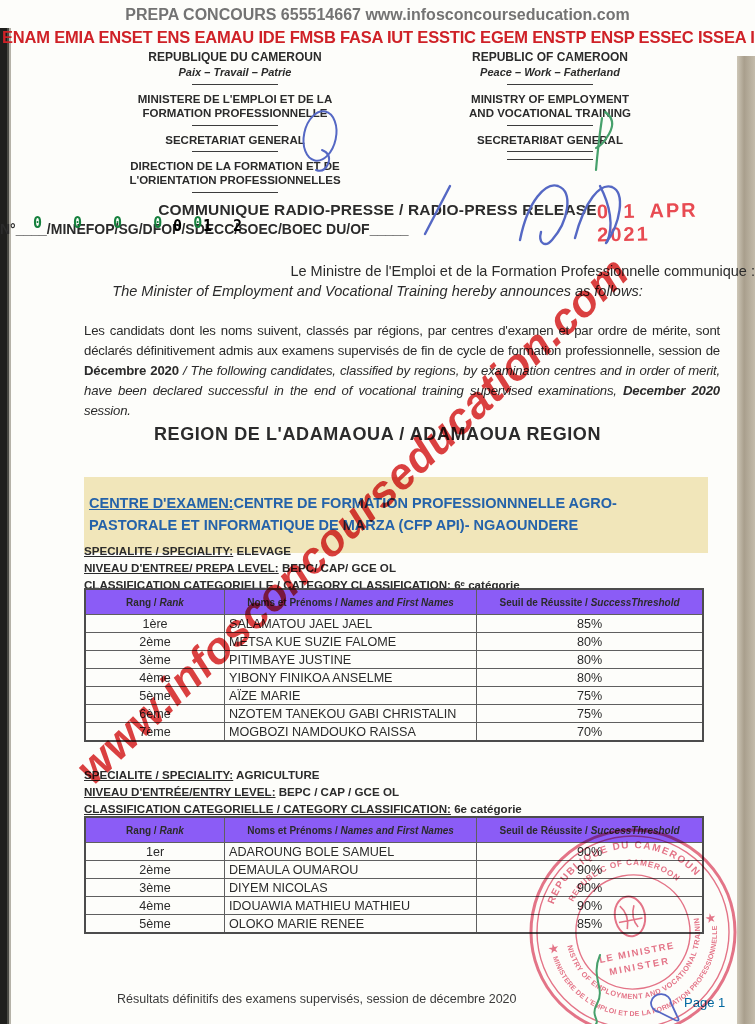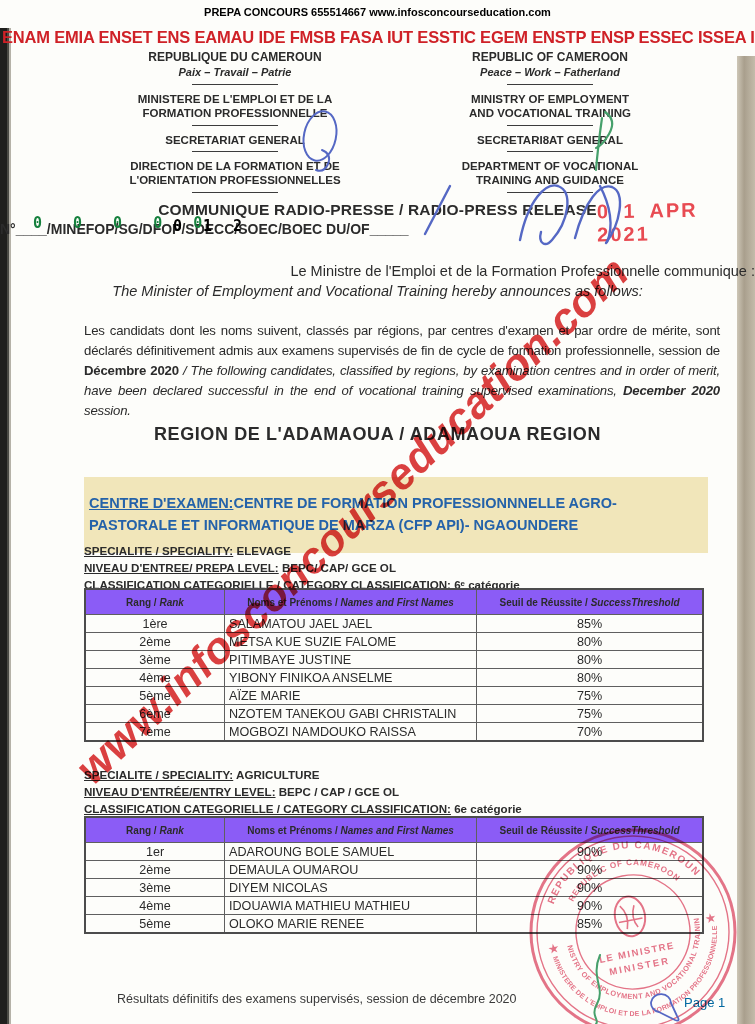--- a/index.html
+++ b/index.html
@@ -8,21 +8,21 @@
     background:#fdfdfa;overflow:hidden;
     font-family:"Liberation Sans",sans-serif;color:#2b2b2b;
   }
   
   .scan-strip-left{position:absolute;left:0;top:28px;width:11px;height:996px;
     background:linear-gradient(90deg,#1f1f1d 0 7px,#4a4a44 7px 9px,#b5b2a8 9px 11px);}
   .scan-strip-right{position:absolute;right:0;top:56px;width:18px;height:968px;
     background:linear-gradient(90deg,#cdc6b6,#a99f8d 40%,#c4bcab);}
   
   .banner1{position:absolute;top:6px;left:0;width:100%;text-align:center;
-    color:#000000;font-weight:700;font-size:11px;}
+    color:#737373;font-weight:700;font-size:16px;}
   .banner2{position:absolute;top:28px;left:2px;width:100%;white-space:nowrap;
     color:#cf2127;font-weight:700;font-size:16.5px;letter-spacing:-0.2px;}
   
   .lh-col{position:absolute;top:50px;text-align:center;font-weight:700;line-height:1.25;}
   .lh-left{left:80px;width:310px;}
   .lh-right{left:425px;width:250px;}
   .lh-country{font-size:12px;}
   .lh-motto{font-size:11px;font-style:italic;margin-top:1px;}
   .lh-block{font-size:11.5px;white-space:pre-line;}
   .hr{width:86px;border-top:1.6px solid #3c3c3c;margin:4px auto 7px;}
@@ -105,22 +105,20 @@
 
   <div class="lh-col lh-right">
     <div class="lh-country">REPUBLIC OF CAMEROON</div>
     <div class="lh-motto">Peace – Work – Fatherland</div>
     <div class="hr"></div>
     <div class="lh-block">MINISTRY OF EMPLOYMENT
 AND VOCATIONAL TRAINING</div>
     <div class="hr"></div>
     <div class="lh-block">SECRETARI8AT GENERAL</div>
     <div class="hr"></div>
-    <div class="lh-block">DEPARTMENT OF VOCATIONAL
-TRAINING AND GUIDANCE</div>
     <div class="hr"></div>
   </div>
 
   <div class="com-title">COMMUNIQUE RADIO-PRESSE / RADIO-PRESS RELEASE</div>
   <div class="com-number">N°____/MINEFOP/SG/DFOP/SDECC/SOEC/BOEC DU/OF_____</div>
   <div class="serial-left">0 0 0 0 0</div>
   <div class="serial-right">0 1 2</div>
   <div class="date-stamp">0 1 APR 2021</div>
 
   <div class="ann-fr">Le Ministre de l'Emploi et de la Formation Professionnelle communique :</div>

